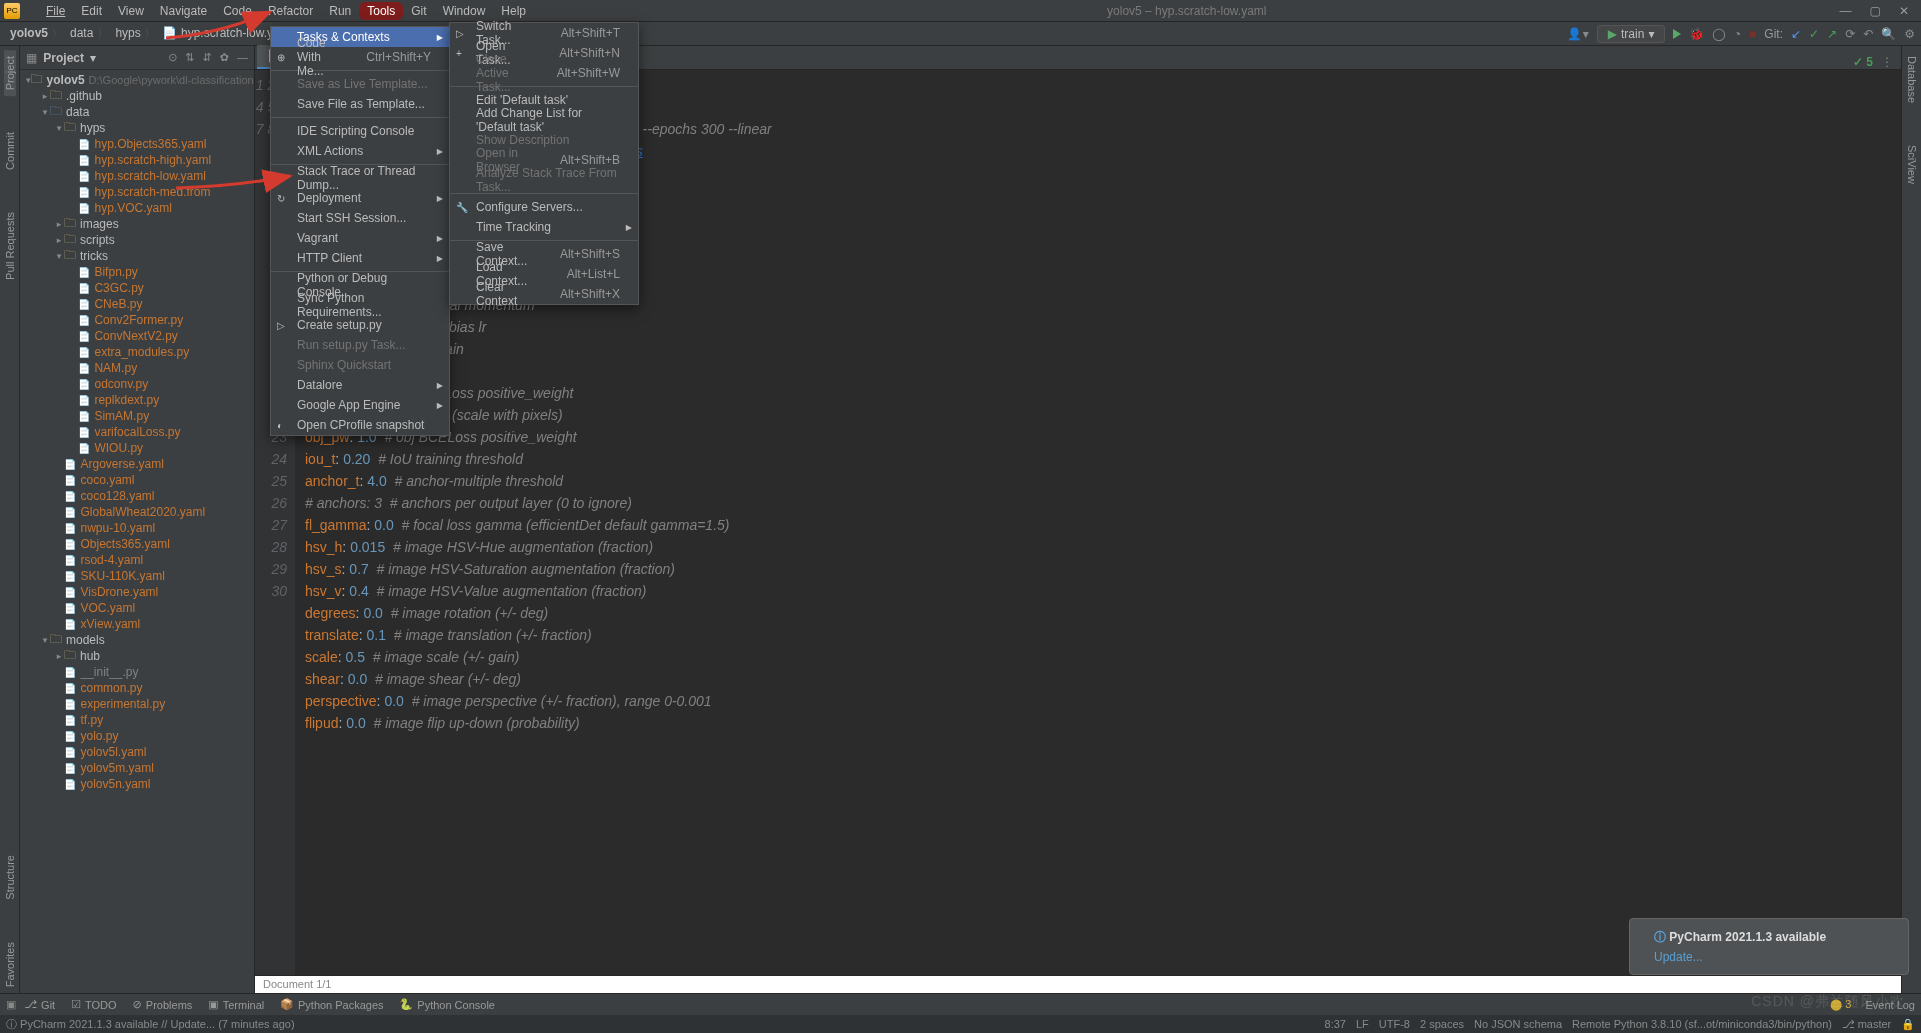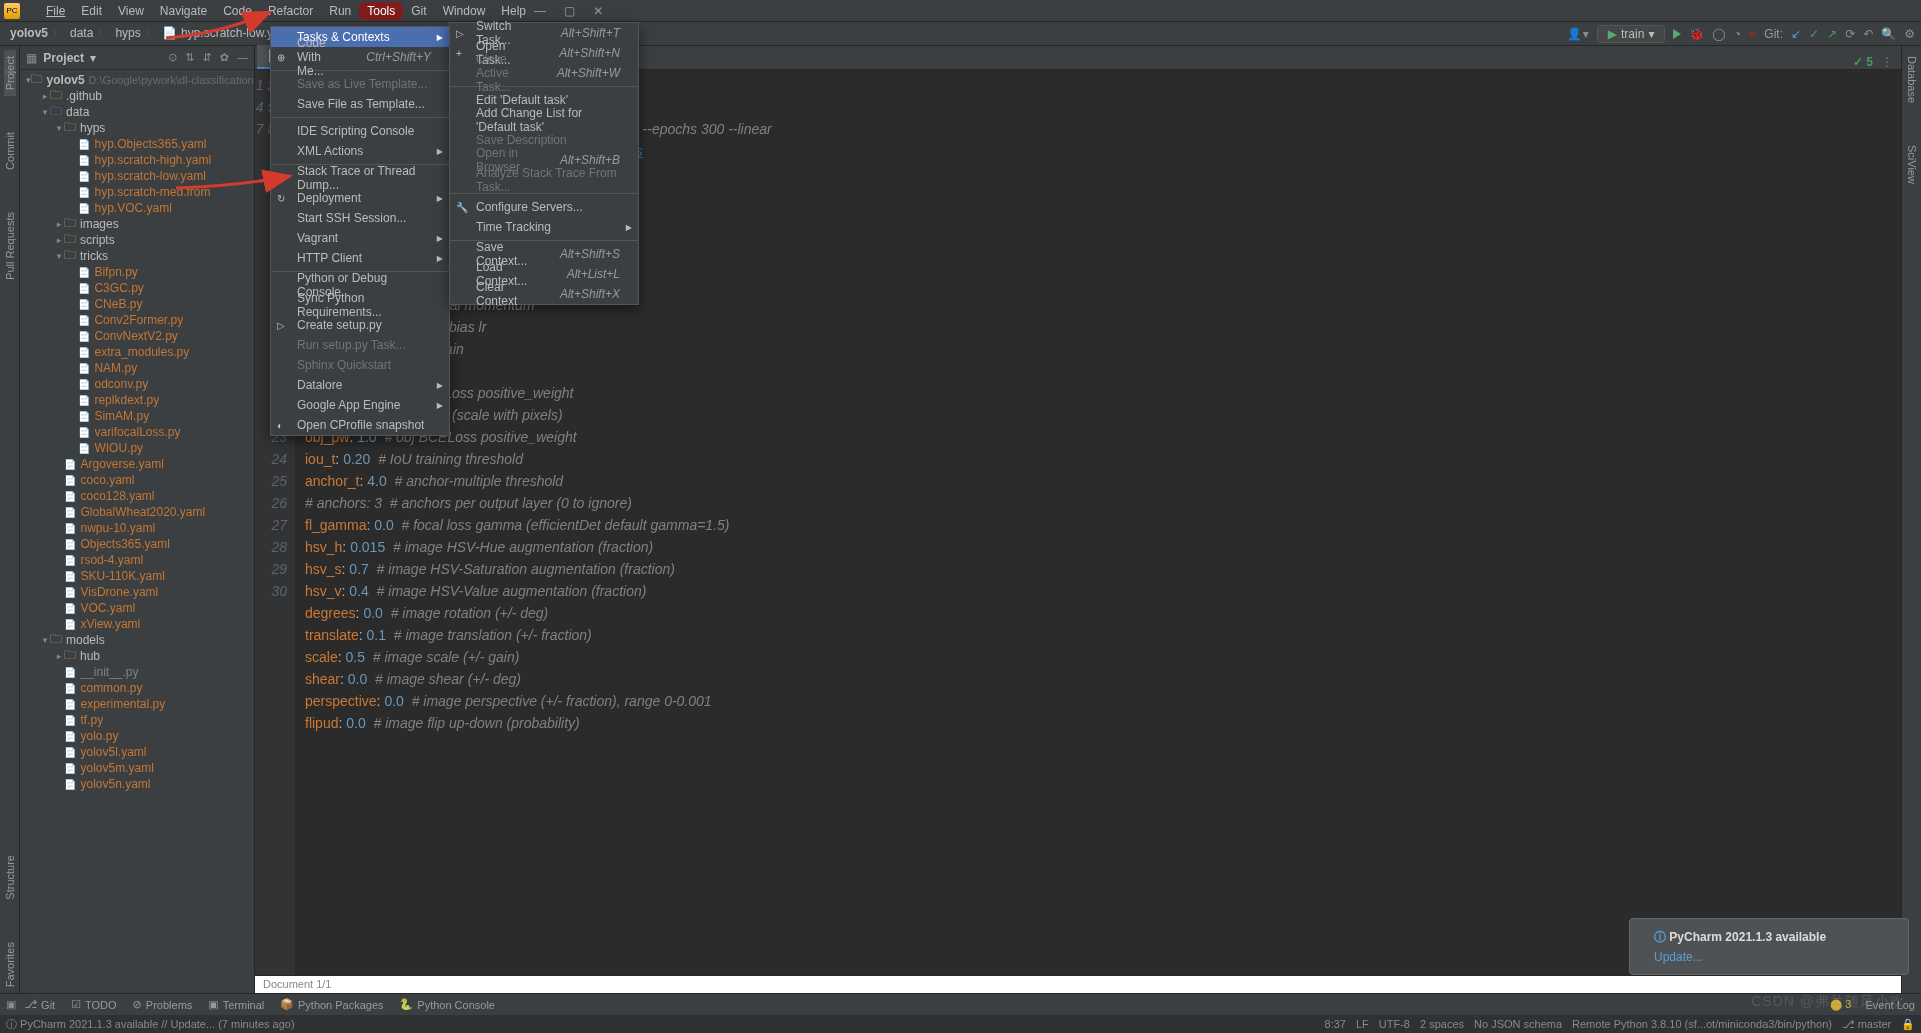--- a/index.html
+++ b/index.html
@@ -53,21 +53,21 @@
 .doc-status { height:18px; background:#ffffff; color:#888; font-size:11px; padding:2px 8px; border-top:1px solid #262626;}
 .statusbar { height:22px; background:#3c3f41; border-top:1px solid #262626; display:flex; align-items:center; padding:0 6px; font-size:11px; color:#999;}
 .statusbar .sitem { padding:0 8px; display:flex; align-items:center; gap:4px;}
 .statusbar-right { margin-left:auto; display:flex; align-items:center; gap:14px;}
 .infobar { height:18px; background:#2f3234; color:#888; font-size:11px; display:flex; align-items:center; padding:0 6px;}
 .infobar .bar-right { margin-left:auto; display:flex; gap:10px;}
 .dropdown { position:absolute; background:#3c3f41; border:1px solid #555; box-shadow:0 4px 12px rgba(0,0,0,0.5); font-size:12px; z-index:100;}
 .dropdown .ditem { height:20px; display:flex; align-items:center; padding:0 18px 0 26px; position:relative; cursor:pointer;}
 .dropdown .ditem.sel { background:#4b6eaf; color:#fff;}
 .dropdown .ditem.disabled { color:#737373;}
-.dropdown .ditem .sc { margin-left:auto; padding-left:30px; color:#999;font-style:italic;}
+.dropdown .ditem .sc { margin-left:auto; padding-left:30px; color:#999;}
 .dropdown .ditem .arrow { position:absolute; right:6px; font-size:8px;}
 .dropdown .dsep { height:1px; background:#555; margin:3px 0;}
 .dropdown .dicon { position:absolute; left:6px; font-size:10px;}
 .tools-menu { top:26px; left:270px; width:180px;}
 .sub-menu { top:22px; left:449px; width:190px;}
 .notif { position:absolute; right:12px; bottom:58px; width:280px; background:#4e5254; border:1px solid #666; border-radius:4px; padding:10px 24px; font-size:12px;}
 .notif .ntitle { color:#ddd; font-weight:bold; margin-bottom:4px;}
 .notif .nlink { color:#5a9fd4; cursor:pointer;}
 .watermark { position:absolute; right:16px; bottom:22px; color:rgba(255,255,255,0.13); font-size:14px; letter-spacing:1px;}
 .red-arrow { position:absolute; pointer-events:none; z-index:200;}
@@ -83,20 +83,21 @@
   <div class="mitem">Edit</div>
   <div class="mitem">View</div>
   <div class="mitem">Navigate</div>
   <div class="mitem">Code</div>
   <div class="mitem">Refactor</div>
   <div class="mitem">Run</div>
   <div class="mitem open">Tools</div>
   <div class="mitem">Git</div>
   <div class="mitem">Window</div>
   <div class="mitem">Help</div>
+  <div class="title">yolov5 – hyp.scratch-low.yaml</div>
   <div class="winbtns">
     <span>—</span>
     <span>▢</span>
     <span>✕</span>
   </div>
 </div>
 
 <div class="navbar">
   <span class="crumb"><b>yolov5</b></span>
   <span class="crumb">data</span>
@@ -542,21 +543,21 @@
       <span class="sc">Alt+Shift+W</span>
     </div>
     <div class="dsep"></div>
     <div class="ditem">
       <span>Edit 'Default task'</span>
     </div>
     <div class="ditem">
       <span>Add Change List for 'Default task'</span>
     </div>
     <div class="ditem disabled">
-      <span>Save Description</span>
+      <span>Show Description</span>
     </div>
     <div class="ditem disabled">
       <span>Open in Browser</span>
       <span class="sc">Alt+Shift+B</span>
     </div>
     <div class="ditem disabled">
       <span>Analyze Stack Trace From Task...</span>
     </div>
     <div class="dsep"></div>
     <div class="ditem">

